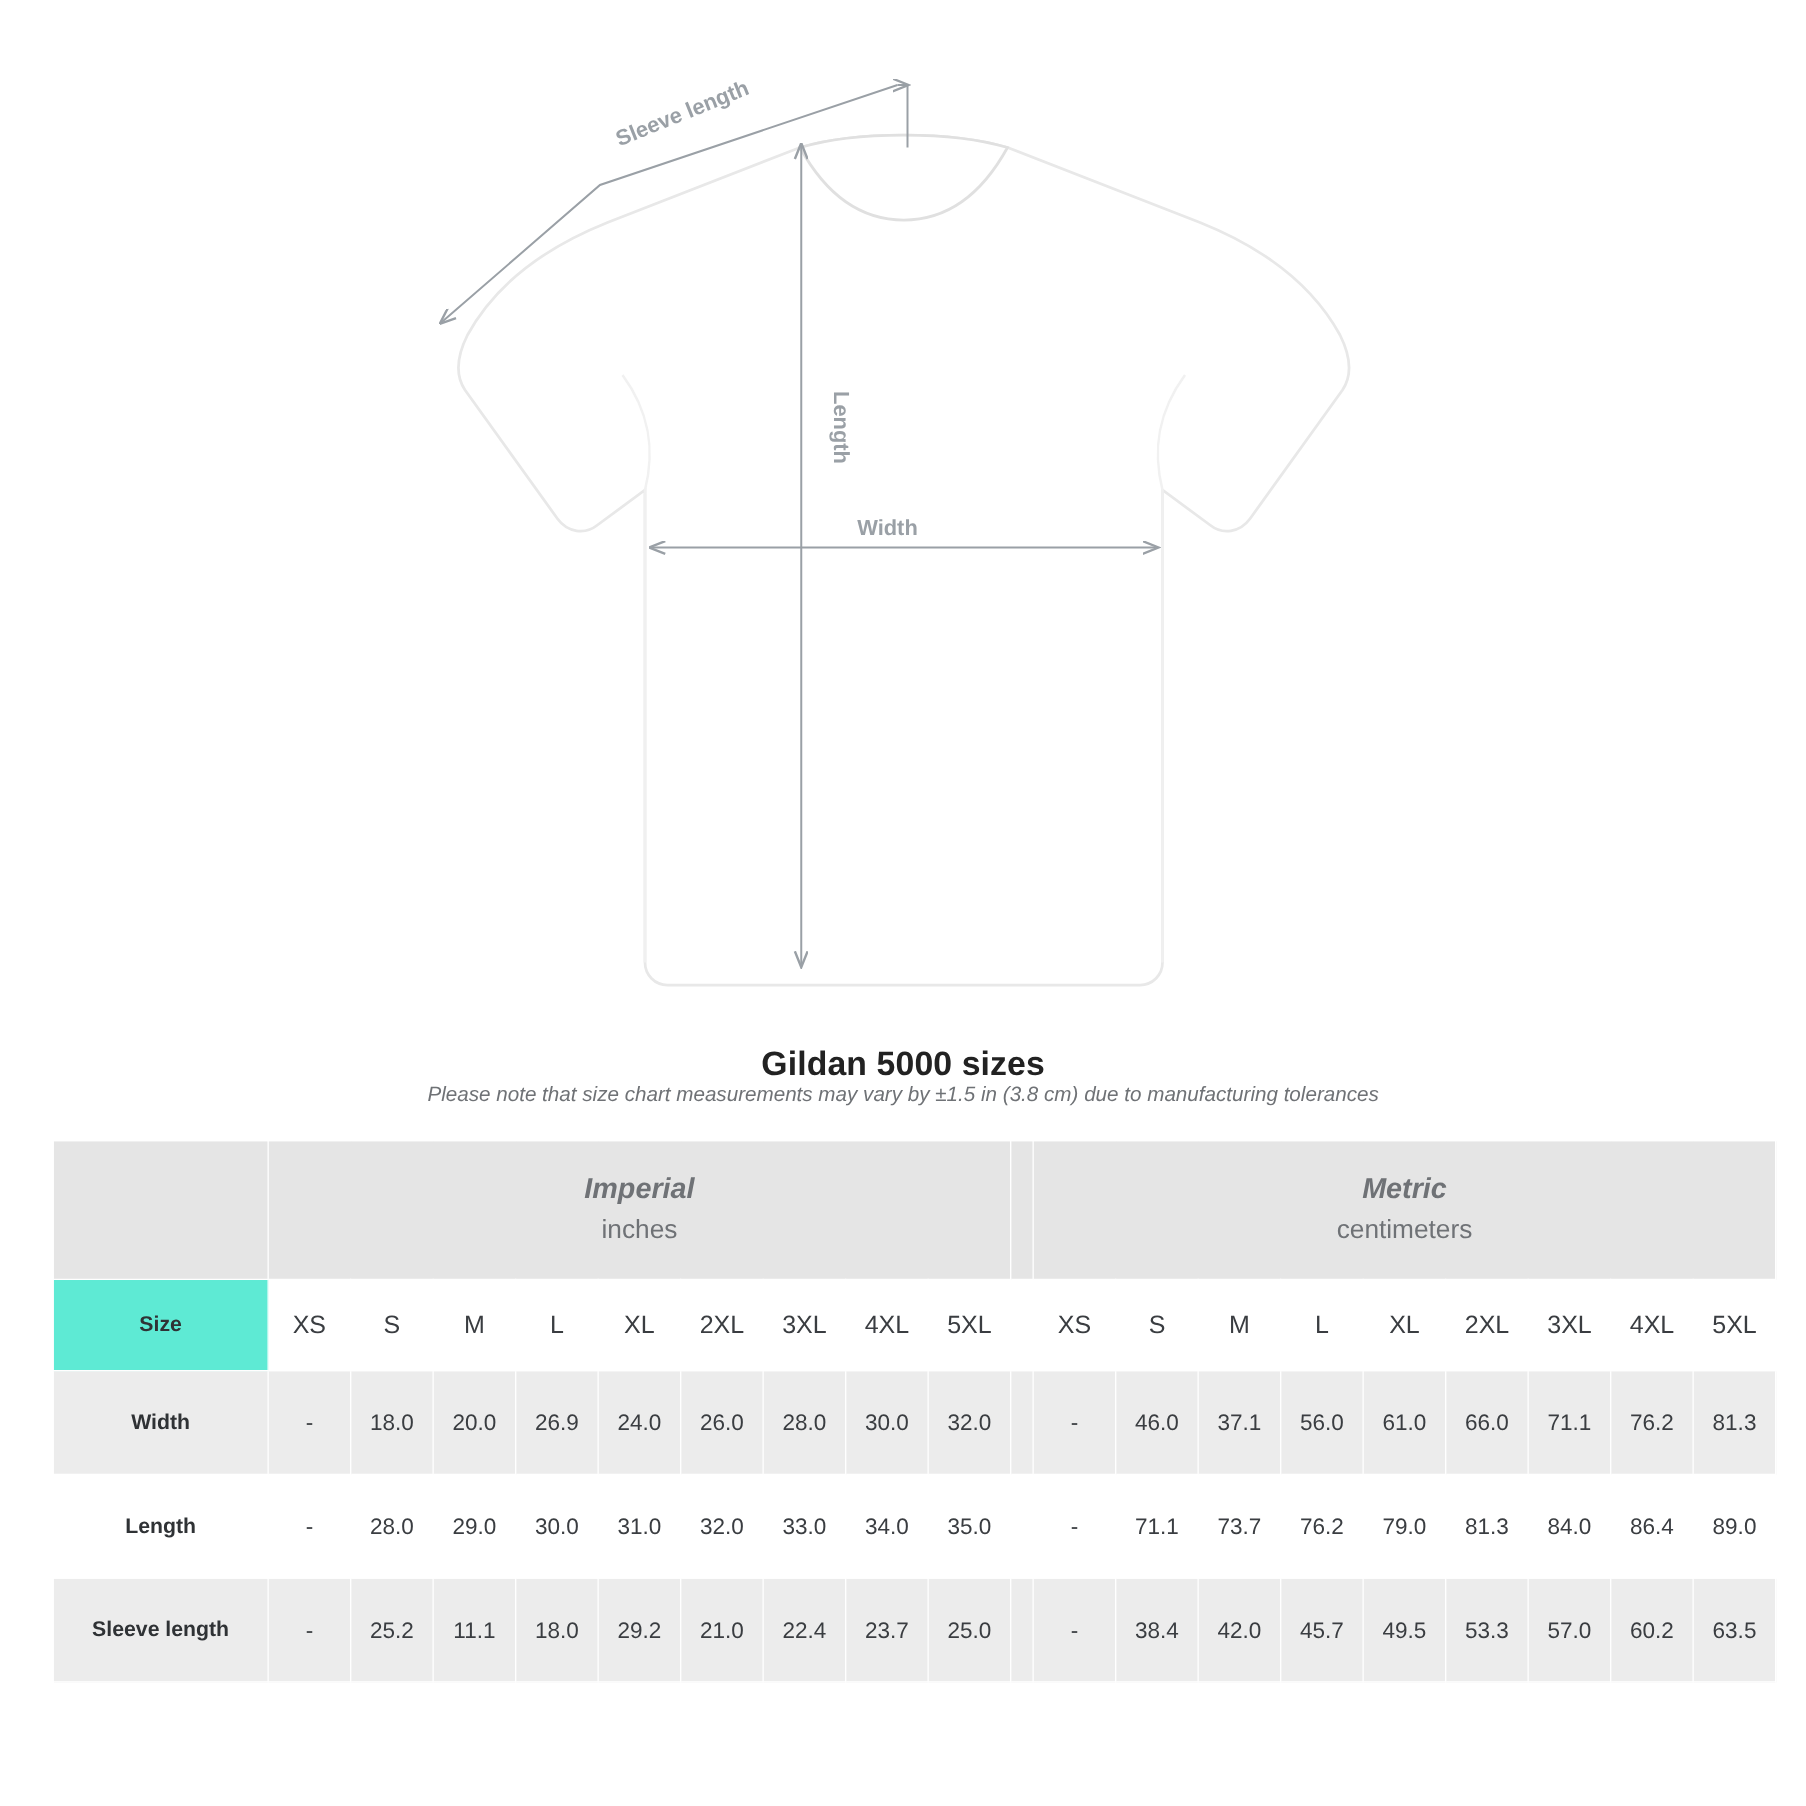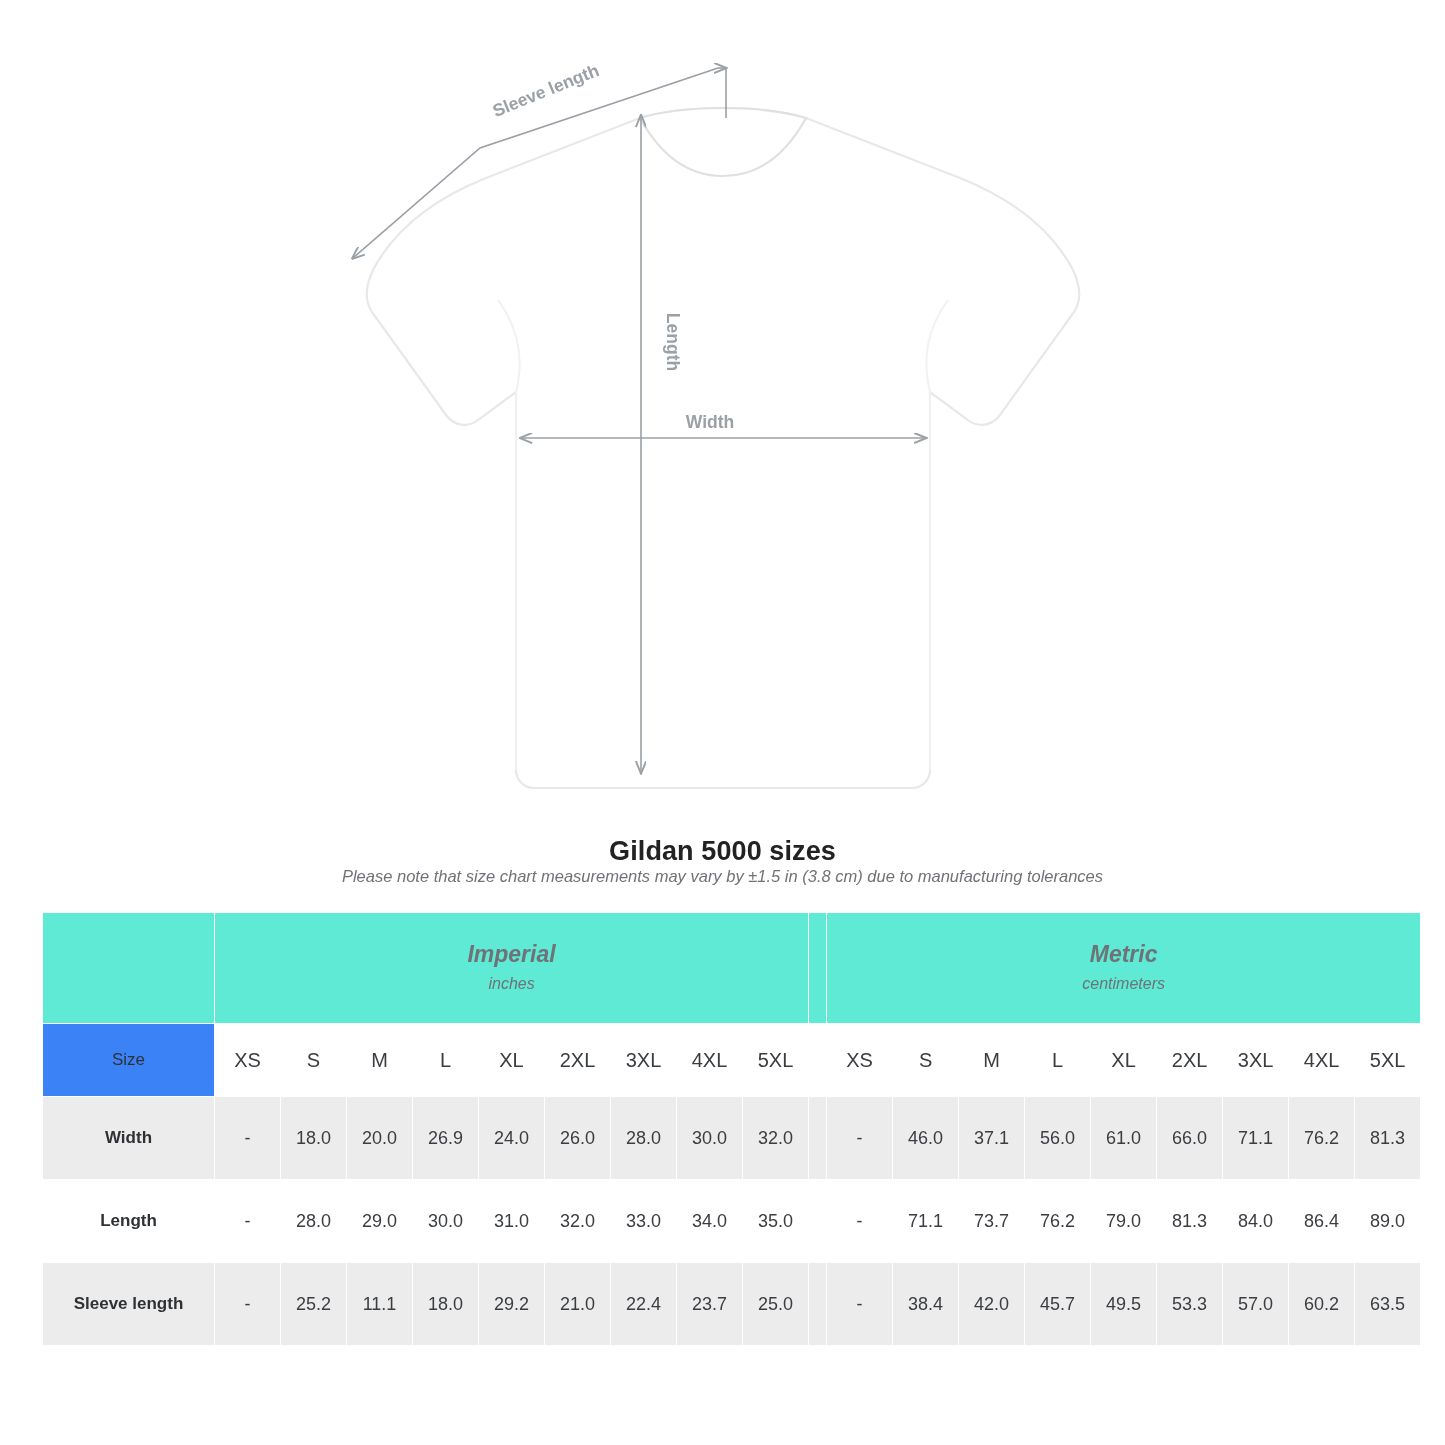--- a/index.html
+++ b/index.html
@@ -56,49 +56,48 @@
     width: 1361px;
     table-layout: fixed;
   }
   table.size-table td,
   table.size-table th {
     border: 1px solid #ffffff;
     text-align: center;
     font-weight: normal;
   }
   .unit-head {
-    background: #5eead4;
+    background: #e5e5e5;
     height: 108px;
     vertical-align: middle;
   }
   .unit-head .unit-name {
     font-size: 23px;
     font-style: italic;
     font-weight: bold;
     color: #6f7276;
     line-height: 1.35;
   }
   .unit-head .unit-sub {
-    font-size: 16px;
-    font-style: italic;
+    font-size: 21px;
     color: #6f7276;
     line-height: 1.7;
   }
 
   tr.row-size td {
     background: #ffffff;
     height: 70px;
     font-size: 20px;
     color: #3a3d41;
   }
   tr.row-size td.rowlabel {
-    font-weight: normal;
+    font-weight: bold;
     font-size: 17px;
     color: #2f3235;
-    background: #3b82f6;
+    background: #5eead4;
   }
   tr.row-band td {
     background: #ececec;
     height: 80px;
     font-size: 18px;
     color: #3a3d41;
   }
   tr.row-band td.rowlabel {
     font-weight: bold;
     font-size: 17px;

